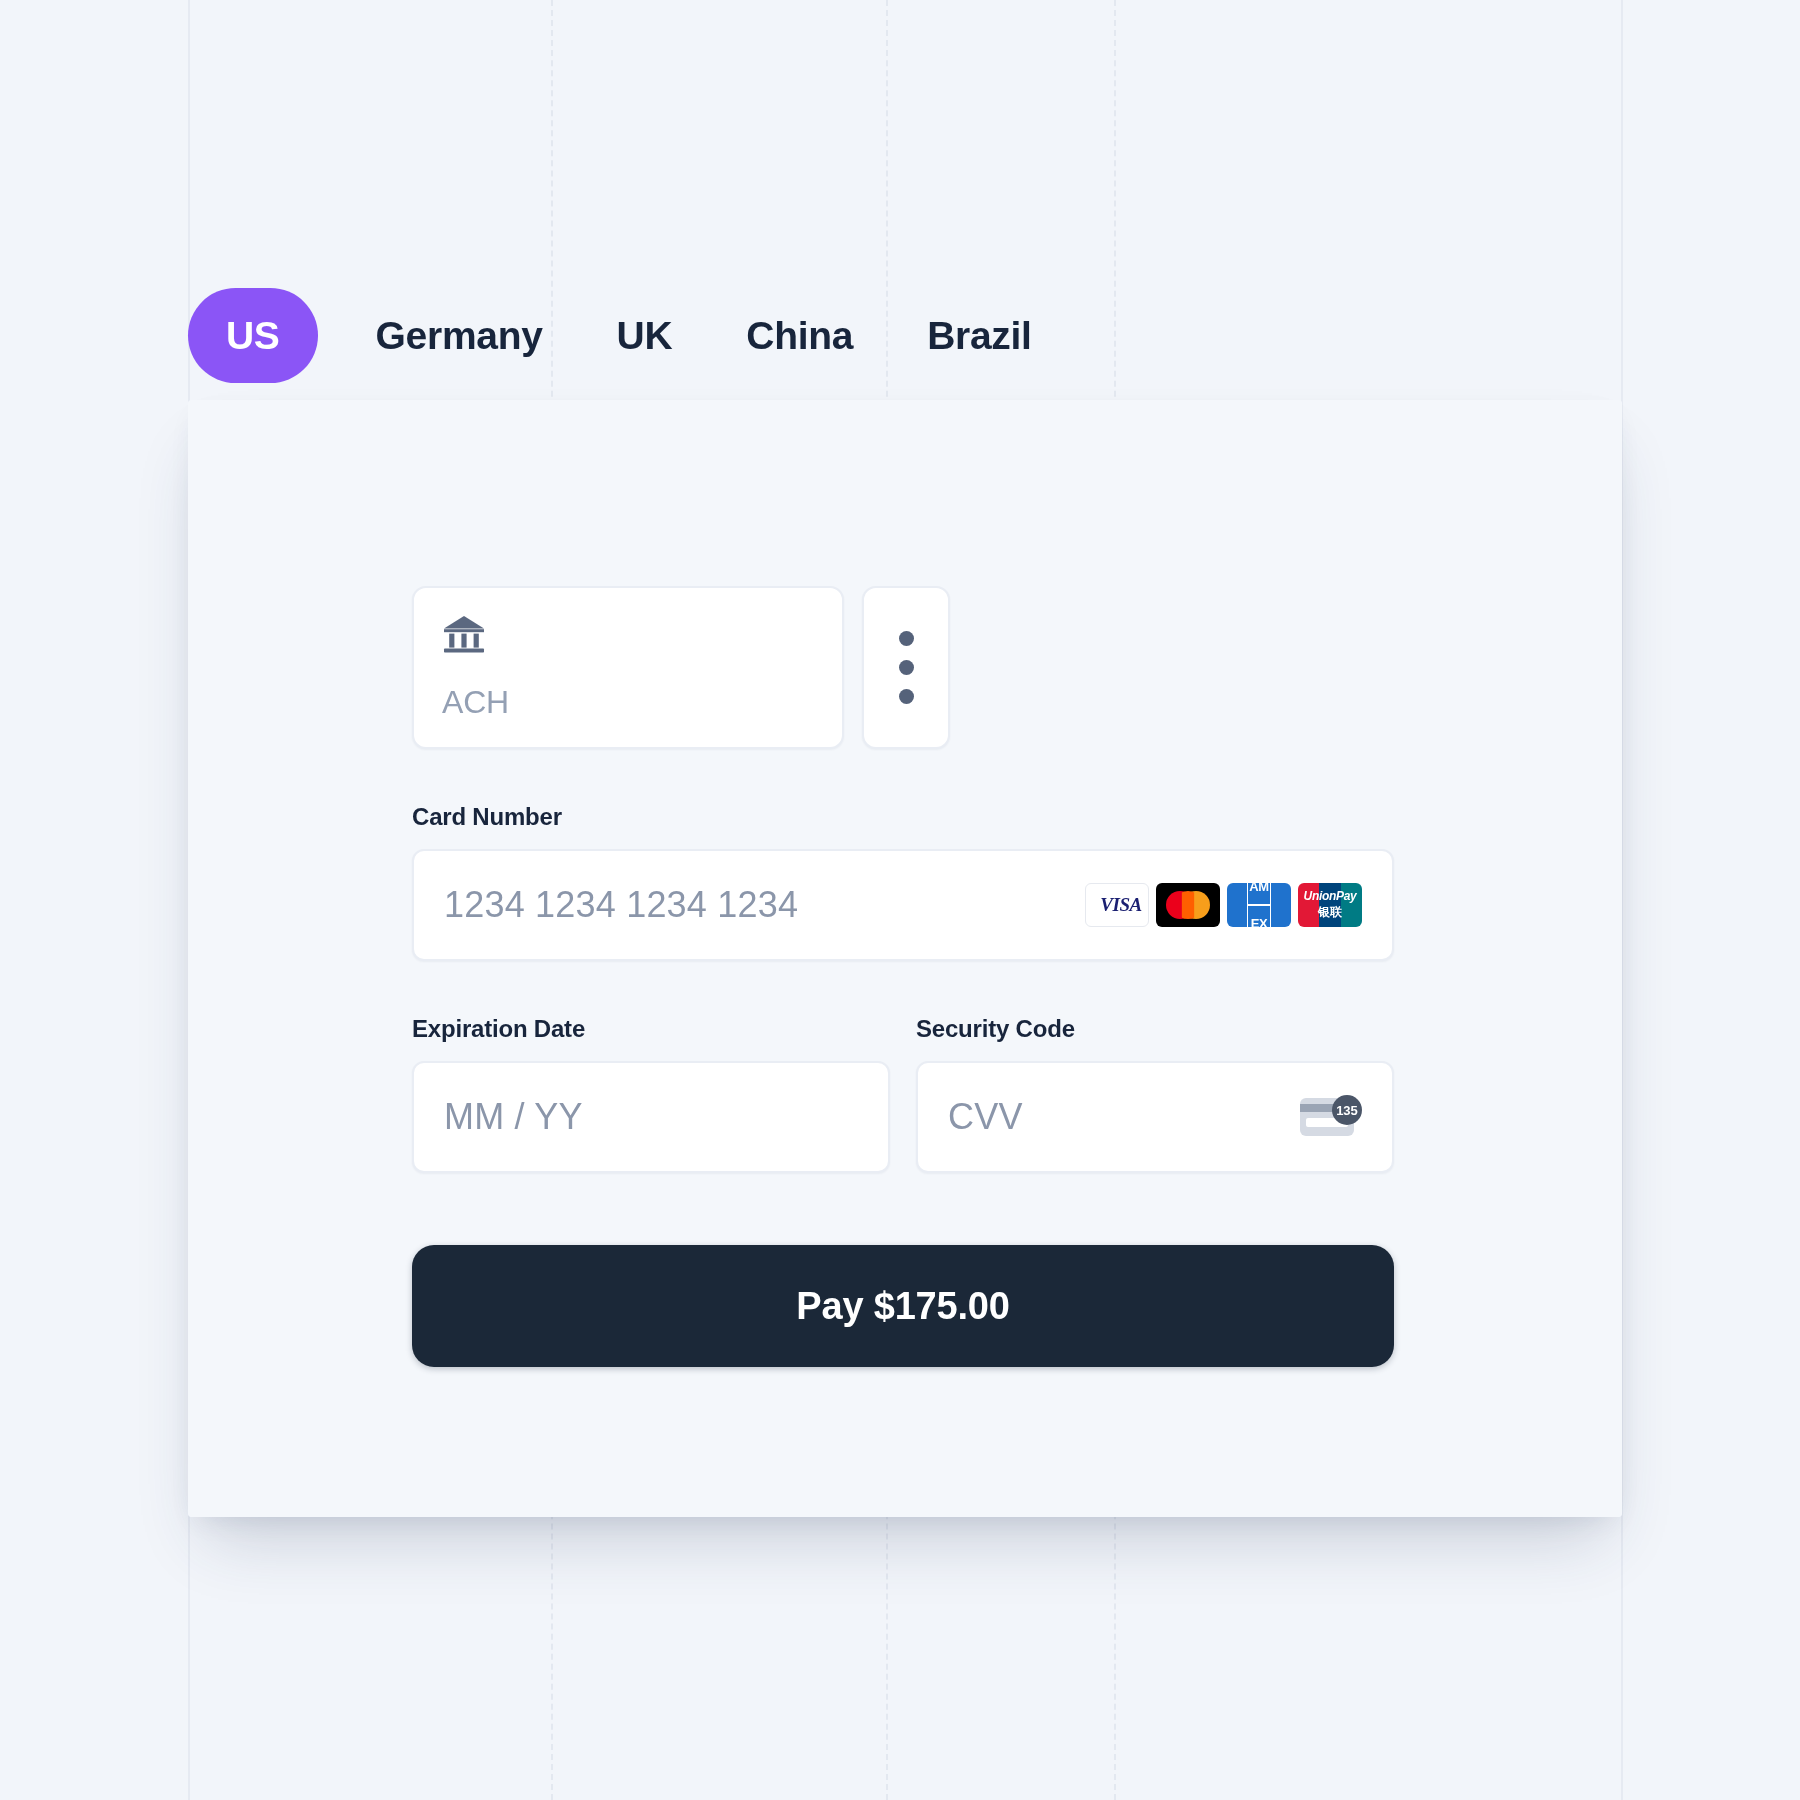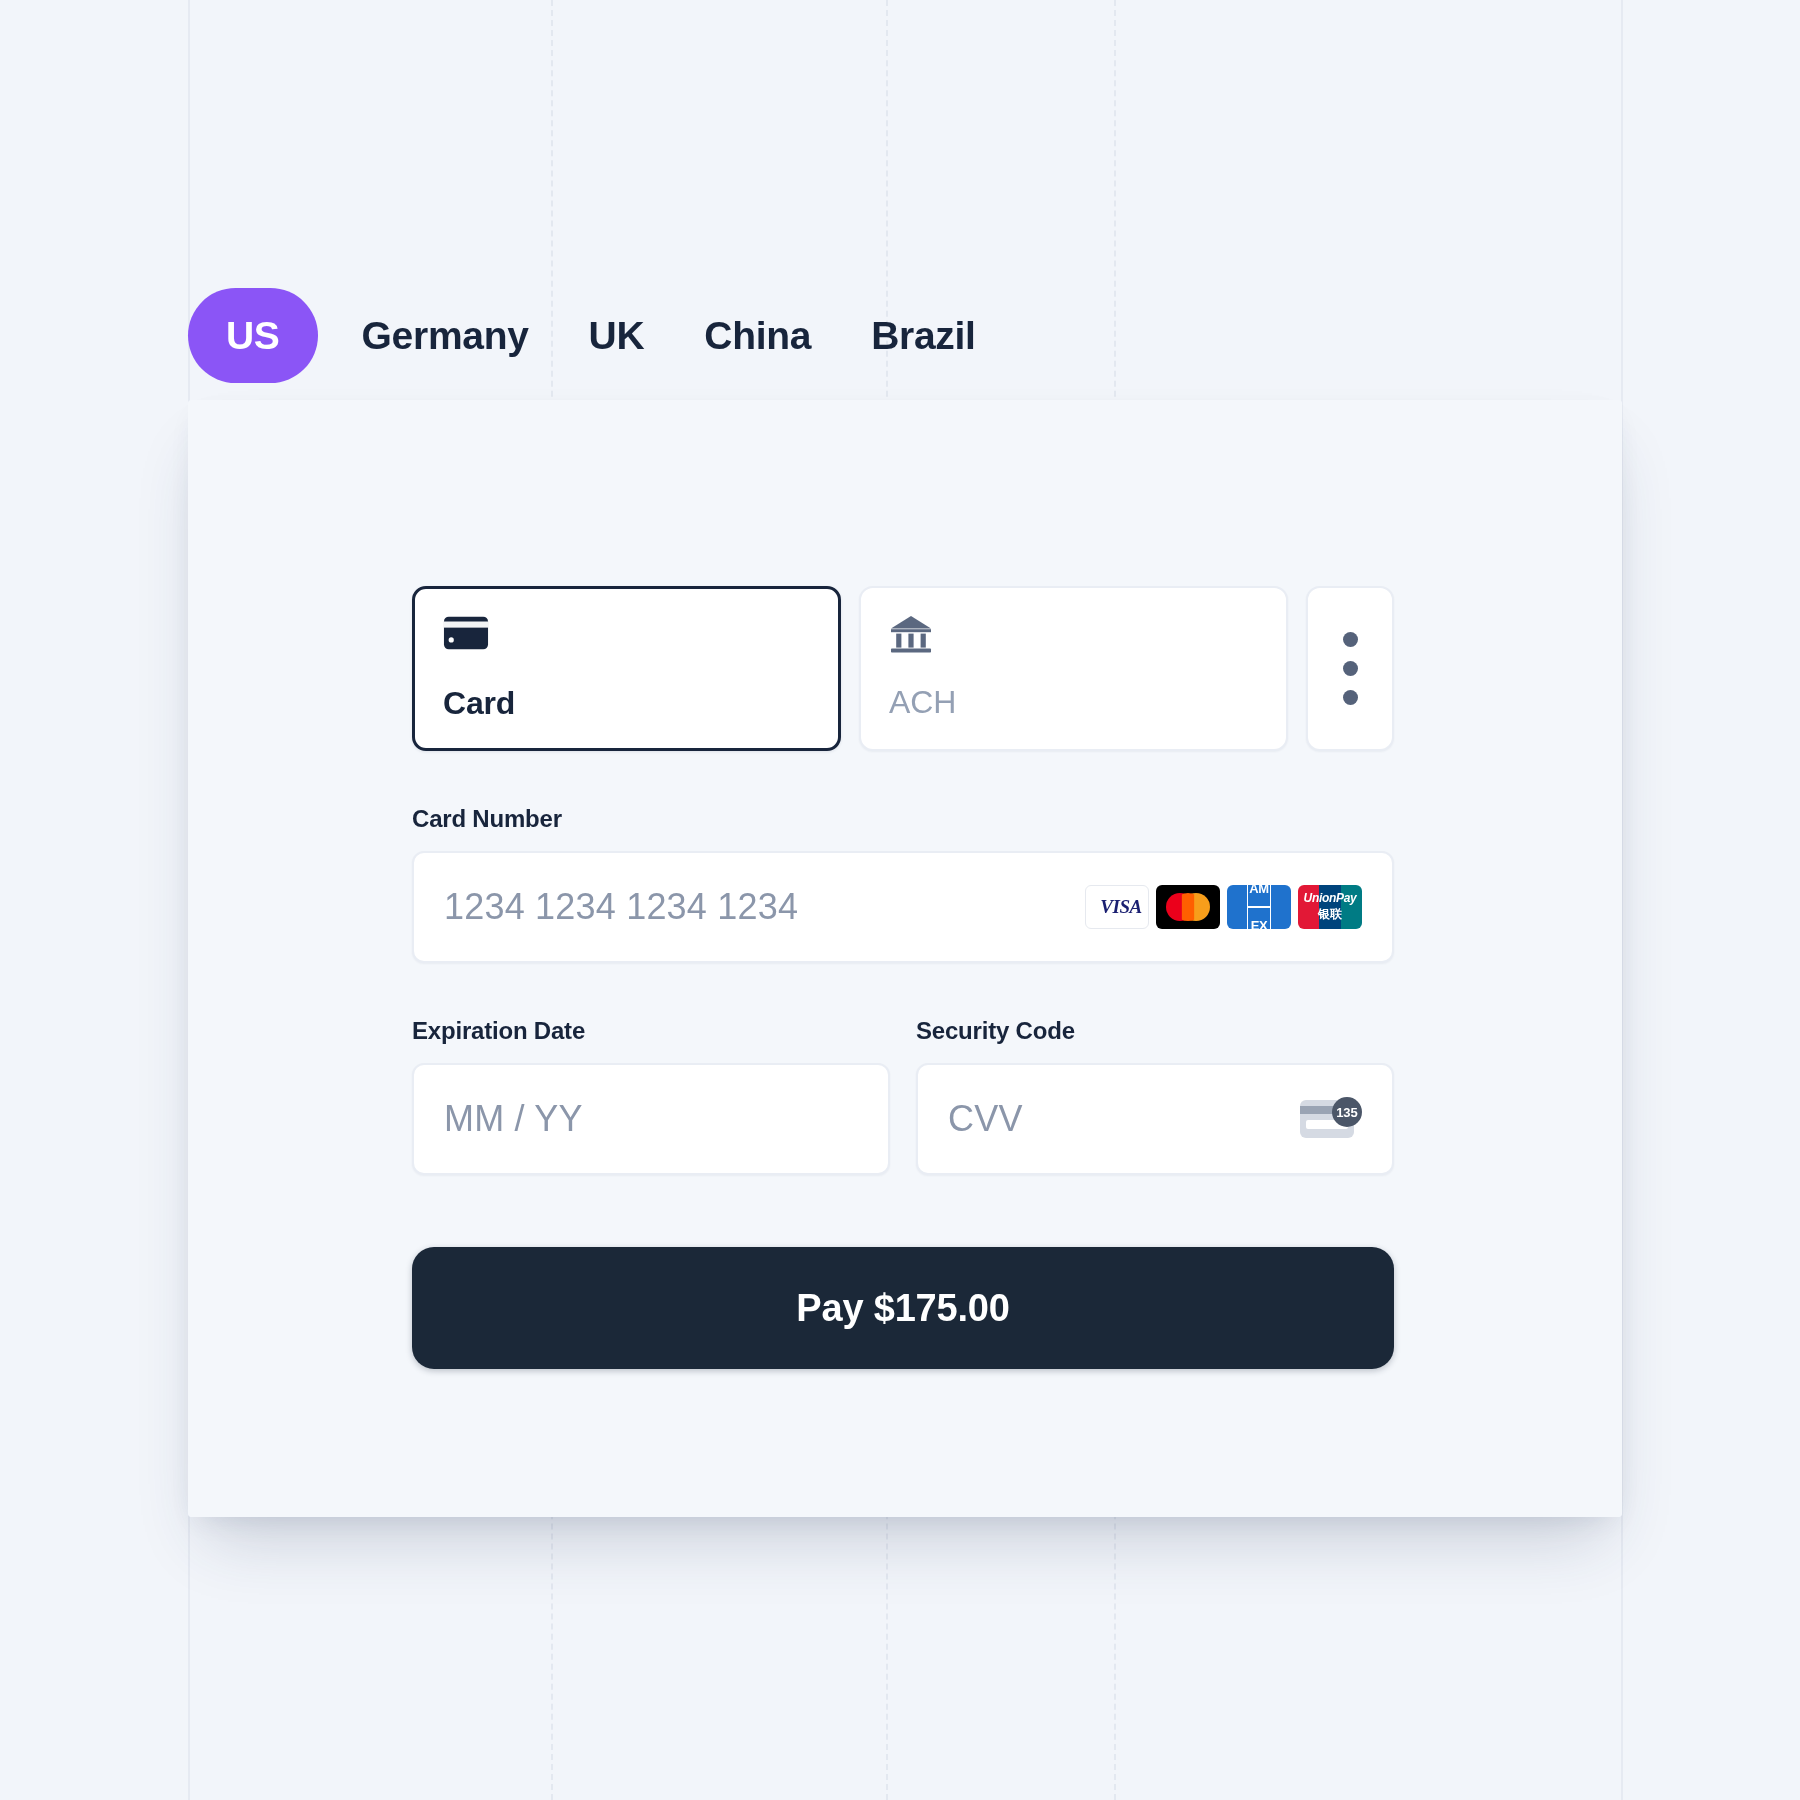--- a/index.html
+++ b/index.html
@@ -34,21 +34,21 @@
   .g4 { left: 1114px; }
   .g5 { left: 1621px; }
 
   
   .country-row {
     position: absolute;
     left: 188px;
     top: 288px;
     display: flex;
     align-items: center;
-    gap: 4px;
+    gap: 18px;
     z-index: 5;
   }
   .country-tab {
     font-size: 39px;
     font-weight: 700;
     color: #18253c;
     letter-spacing: -0.3px;
     padding: 0 28px;
     line-height: 1;
     white-space: nowrap;
@@ -281,30 +281,20 @@
   </div>
 </div>
 
 <div class="panel-shadow"></div>
 <div class="panel"></div>
 
 <div class="form">
 
   <div class="methods">
 
-    <div class="method card-method">
-      <div class="method-icon">
-        <svg width="46" height="36" viewBox="0 0 24 18" aria-hidden="true">
-          <rect x="0.5" y="0.5" width="23" height="17" rx="2.5" fill="#18253c"></rect>
-          <rect x="0.5" y="3" width="23" height="3.2" fill="#ffffff" opacity="0.95"></rect>
-          <circle cx="4.3" cy="12.6" r="1.35" fill="#ffffff"></circle>
-        </svg>
-      </div>
-      <div class="method-label">Card</div>
-    </div>
 
     <div class="method ach-method">
       <div class="method-icon">
         <svg width="44" height="40" viewBox="0 0 22 20" aria-hidden="true">
           <path d="M11 1 L21 7.2 L1 7.2 Z" fill="#5b6880"></path>
           <rect x="1" y="7.6" width="20" height="1.5" fill="#5b6880"></rect>
           <rect x="3.6" y="9.8" width="2.6" height="7" fill="#5b6880"></rect>
           <rect x="9.7" y="9.8" width="2.6" height="7" fill="#5b6880"></rect>
           <rect x="15.8" y="9.8" width="2.6" height="7" fill="#5b6880"></rect>
           <rect x="1" y="17.3" width="20" height="2" rx="0.4" fill="#5b6880"></rect>

